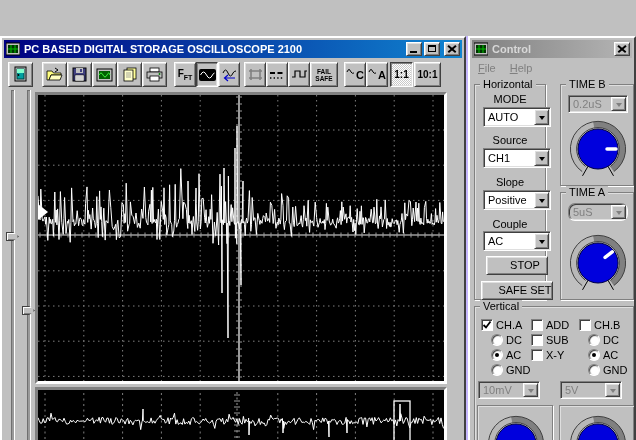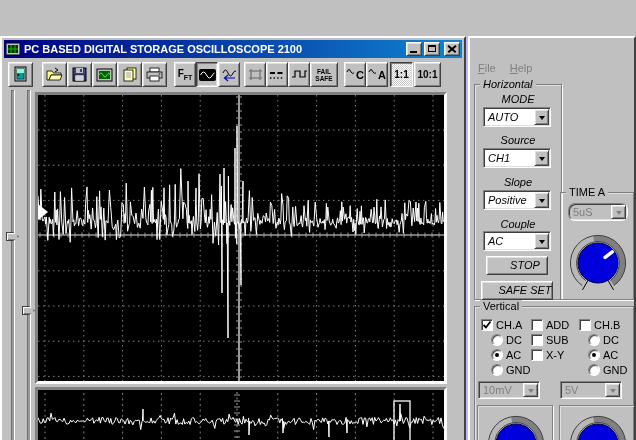--- a/index.html
+++ b/index.html
@@ -260,27 +260,40 @@
         </svg>
     </div>
 
     <div class="statusbar">
       <div class="grip"></div>
     </div>
   </div>
 
   <div class="window" style="left:468px;top:0;width:168px;height:440px;">
 
+    <div class="titlebar inactive">
+      <svg class="tbicon" viewBox="0 0 14 14">
+        <rect x="0" y="1" width="14" height="12" fill="#c0c0c0" stroke="#000"></rect>
+        <rect x="2" y="3" width="10" height="8" fill="#003300"></rect>
+        <path d="M2 7 h10 M5 3 v8 M9 3 v8" stroke="#00c000" stroke-width="1"></path>
+      </svg>
+      <span class="ttext">Control</span>
+      <span class="winbtns">
+        <span class="wbtn">
+            <span class="g-x"></span>
+          </span>
+      </span>
+    </div>
 
     <div class="menubar">
       <span class="menuitem">File</span>
       <span class="menuitem">Help</span>
     </div>
 
-    <div class="group" style="left:4px;top:46px;width:88px;height:216px;font-style:italic;">
+    <div class="group" style="left:4px;top:46px;width:72px;height:216px;">
       <span class="legend">Horizontal</span>
       <div class="glabel" style="top:8px;">MODE</div>
       <div class="combo" style="left:8px;top:22px;width:68px;">
         <span class="combo-text">AUTO</span>
         <span class="combo-arrow">
             <i class="tri"></i>
           </span>
       </div>
       <div class="glabel" style="top:49px;">Source</div>
       <div class="combo" style="left:8px;top:63px;width:68px;">
@@ -300,20 +313,39 @@
       <div class="combo" style="left:8px;top:146px;width:68px;">
         <span class="combo-text">AC</span>
         <span class="combo-arrow">
             <i class="tri"></i>
           </span>
       </div>
       <div class="push btn95" style="left:11px;top:171px;width:62px;height:19px;">STOP</div>
       <div class="push btn95" style="left:6px;top:196px;width:72px;height:19px;">SAFE SET</div>
     </div>
 
+    <div class="group" style="left:90px;top:46px;width:74px;height:102px;">
+      <span class="legend">TIME B</span>
+      <div class="combo disabled" style="left:7px;top:10px;width:60px;height:18px;">
+        <span class="combo-text" style="top:2px;">0.2uS</span>
+        <span class="combo-arrow">
+            <i class="tri"></i>
+          </span>
+      </div>
+      <svg width="64" height="64" style="position:absolute;left:5px;top:32px;" viewBox="0 0 64 64">
+          <line x1="42" y1="49.32050807568877" x2="47.5" y2="58.846787517317594" stroke="#000" stroke-width="1"></line>
+          <line x1="21.999999999999993" y1="49.320508075688764" x2="16.499999999999986" y2="58.846787517317594" stroke="#000" stroke-width="1"></line>
+          <path d="M 46.1 52.1 A 24.5 24.5 0 1 0 17.9 52.1" stroke="#b8b8b8" stroke-width="6" fill="none"></path>
+          <path d="M 46.1 52.1 A 24.5 24.5 0 0 0 27.7 7.9" stroke="#808080" stroke-width="6" fill="none"></path>
+          <path d="M 47.8 54.6 A 27.6 27.6 0 1 0 16.2 54.6" stroke="#404040" stroke-width="1" fill="none"></path>
+          <path d="M 44.3 49.5 A 21.4 21.4 0 1 0 19.7 49.5" stroke="#404040" stroke-width="1" fill="none"></path>
+          <circle cx="32" cy="32" r="20" fill="#0000dd" stroke="#000040" stroke-width="1"></circle>
+          <line x1="41" y1="32" x2="50" y2="32" stroke="#fff" stroke-width="3.5" stroke-linecap="round"></line>
+        </svg>
+    </div>
 
     <div class="group" style="left:90px;top:154px;width:74px;height:108px;text-align:right;">
       <span class="legend">TIME A</span>
       <div class="combo disabled" style="left:7px;top:10px;width:60px;height:18px;border-radius:7px;">
         <span class="combo-text" style="top:2px;">5uS</span>
         <span class="combo-arrow">
             <i class="tri"></i>
           </span>
       </div>
       <svg width="64" height="64" style="position:absolute;left:5px;top:38px;" viewBox="0 0 64 64">

